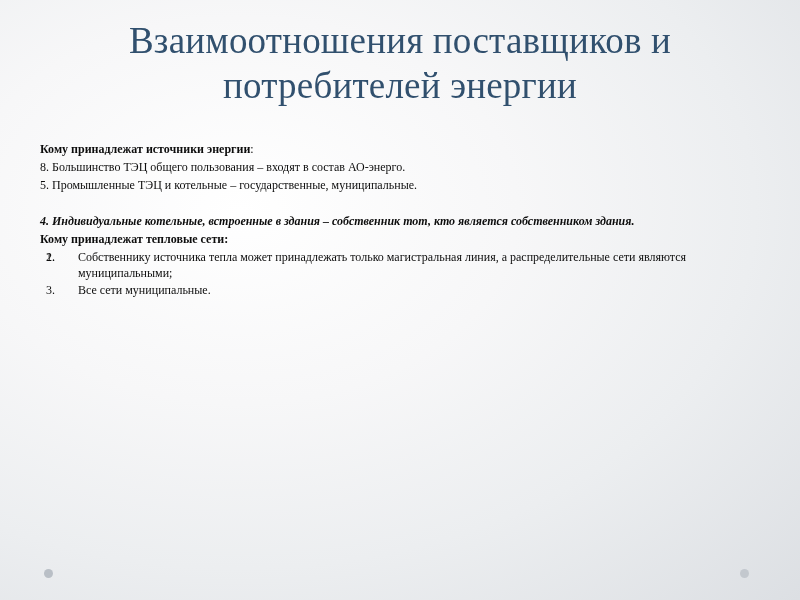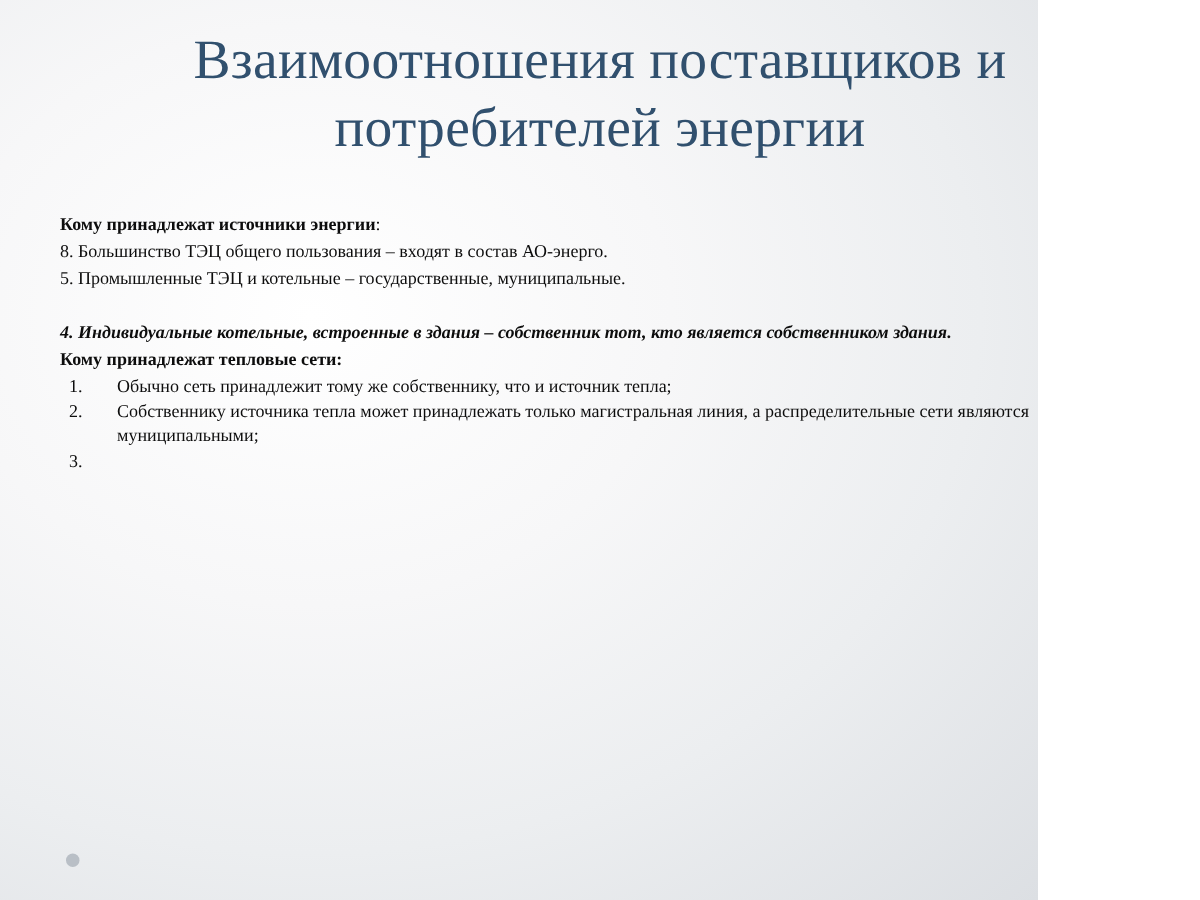--- a/index.html
+++ b/index.html
@@ -7,21 +7,21 @@
     padding: 0;
   }
   body {
     width: 800px;
     height: 600px;
     overflow: hidden;
     font-family: "Liberation Serif", serif;
   }
   .slide {
     position: relative;
-    width: 692px;
+    width: 800px;
     height: 600px;
     box-sizing: border-box;
     background: radial-gradient(ellipse at 30% 35%, #ffffff 0%, #f7f7f8 35%, #eceef0 65%, #dcdfe3 100%);
     overflow: hidden;
   }
   .slide-title {
     position: absolute;
     top: 18px;
     left: 40px;
     width: 720px;
@@ -96,28 +96,28 @@
 
     <p class="line">8. Большинство ТЭЦ общего пользования – входят в состав АО-энерго.</p>
     <p class="line">5. Промышленные ТЭЦ и котельные – государственные, муниципальные.</p>
     <p class="line italic-bold">4. Индивидуальные котельные, встроенные в здания – собственник тот, кто является собственником здания.</p>
 
     <p class="line head-line">Кому принадлежат тепловые сети:</p>
 
     <ul class="numbered">
       <li>
         <span class="marker">1.</span>
-        <span>Обычно сеть принадлежит тому же собственнику, что и источник тепла;</span>
       </li>
       <li>
         <span class="marker">2.</span>
         <span>Собственнику источника тепла может принадлежать только магистральная линия, а распределительные сети являются муниципальными;</span>
       </li>
       <li>
         <span class="marker">3.</span>
+        <span>Все сети муниципальные.</span>
       </li>
     </ul>
 
   </div>
 
   <div class="dot left"></div>
   <div class="dot right"></div>
 
 </div>
 

